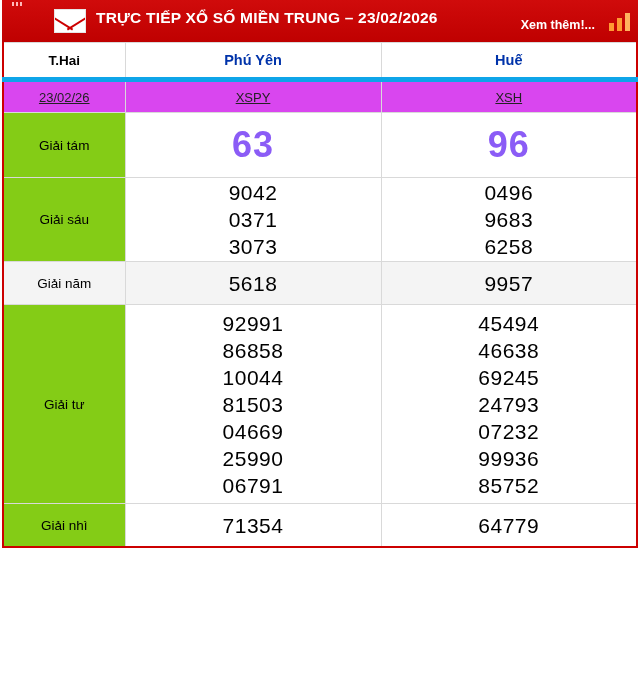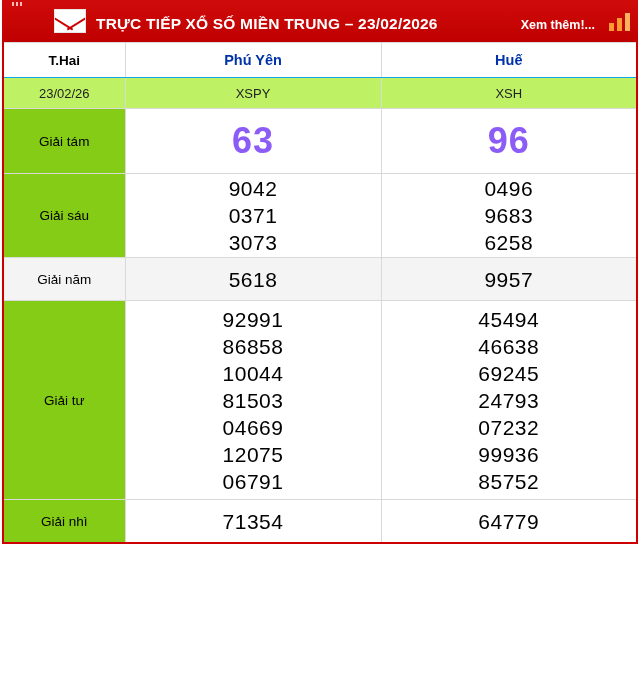--- a/index.html
+++ b/index.html
@@ -28,21 +28,21 @@
     height: 42px;
     background: #cc0000;
     background: linear-gradient(#d00b0b, #bf0000);
     display: flex;
     align-items: center;
     padding: 0 8px;
     box-sizing: border-box;
   }
   .header-left {
     display: flex;
-    align-items: flex-end;
+    align-items: flex-start;
     flex: 0 0 auto;
     padding-left: 44px;
   }
   .env-icon {
     width: 30px;
     height: 22px;
     background: #ffffff;
     border: 1px solid #e6e6e6;
     position: relative;
     margin-right: 10px;
@@ -127,29 +127,30 @@
   }
   col.c-label { width: 122px; }
   col.c-prov  { width: 256px; }
 
   tr.head td {
     background: #ffffff;
     font-weight: bold;
     color: #0033aa;
     font-size: 14.5px;
     height: 32px;
-    border-bottom: 1px solid #0ea5e9;
+    border-bottom: 5px solid #0ea5e9;
   }
   tr.head td.lbl { color: #000000; font-size: 13.5px; }
 
   tr.subhead td {
-    background: #bef264;
+    background: #d946ef;
     font-size: 13px;
     height: 28px;
     color: #222222;
+    text-decoration: underline;
   }
 
   td.rowlabel {
     font-size: 13.5px;
     color: #111111;
     background: #84cc16;
   }
   tr.alt td { background: #f4f4f4; }
 
   .num {
@@ -245,21 +246,21 @@
       </tr>
 
       <tr>
         <td class="rowlabel tall-4">Giải tư</td>
         <td class="tall-4 num num-lines">
           <div>92991</div>
           <div>86858</div>
           <div>10044</div>
           <div>81503</div>
           <div>04669</div>
-          <div>12075</div>
+          <div>25990</div>
           <div>06791</div>
         </td>
         <td class="tall-4 num num-lines">
           <div>45494</div>
           <div>46638</div>
           <div>69245</div>
           <div>24793</div>
           <div>07232</div>
           <div>99936</div>
           <div>85752</div>

